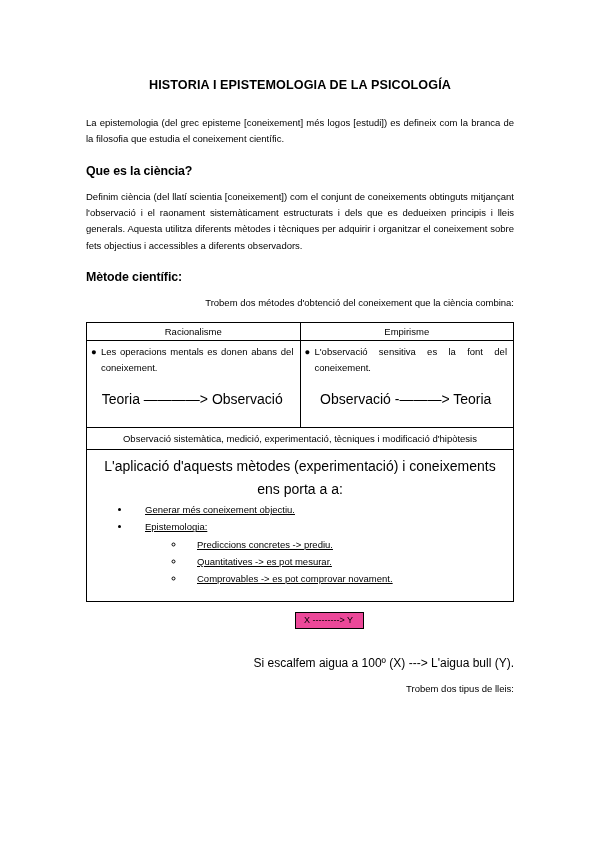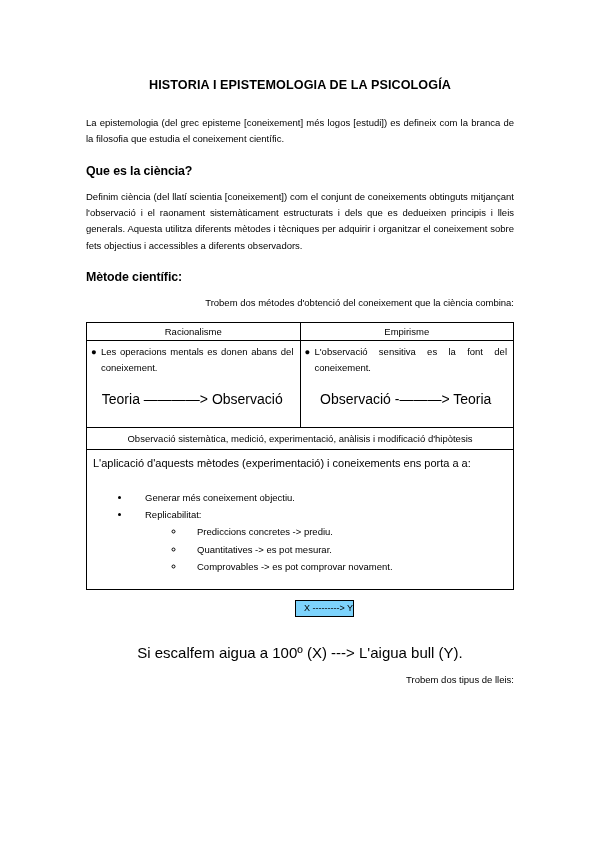--- a/index.html
+++ b/index.html
@@ -99,27 +99,29 @@
   }
   .wide-cell {
     text-align: center;
     font-size: 9.5px;
     padding: 5px 6px;
   }
   .list-cell {
     padding: 5px 6px 14px 6px;
   }
   .list-intro {
-    font-size: 11px;
+    font-size: 14px;
     line-height: 1.6;
+    text-align: center;
   }
   ul.lvl1 {
-    margin: 16px 0 0 0;
+    margin: 1px 0 0 0;
     padding-left: 38px;
     list-style: disc;
+    text-decoration: underline;
   }
   ul.lvl1 > li {
     font-size: 9.5px;
     line-height: 1.82;
     padding-left: 14px;
   }
   ul.lvl2 {
     margin: 0;
     padding-left: 40px;
     list-style: circle;
@@ -132,28 +134,28 @@
   
   .formula-wrap {
     position: relative;
     height: 0;
   }
   .formula-box {
     position: absolute;
     left: 209px;
     top: -24px;
     border: 1px solid #000000;
-    padding: 2px 0 3px 8px;
+    padding: 2px 10px 3px 8px;
     font-size: 9px;
-    background: #7dd3fc;
+    background: #ec4899;
     white-space: nowrap;
   }
   .center-line {
-    font-size: 15px;
-    text-align: center;
+    font-size: 12px;
+    text-align: right;
     padding-top: 20px;
   }
   .spacer-lg { height: 34px; }
 </style>
 </head>
 <body>
 
 <div class="page">
 
   <h1 class="doc-title">HISTORIA I EPISTEMOLOGIA DE LA PSICOLOGÍA</h1>
@@ -192,31 +194,31 @@
           <div class="bullet-line">
             <span class="bdot">●</span>
             <span>L'observació sensitiva es la font del coneixement.</span>
           </div>
           <div class="arrow-line">Observació -———&gt; Teoria</div>
         </div>
       </td>
     </tr>
     <tr>
       <td colspan="2">
-        <div class="wide-cell">Observació sistemàtica, medició, experimentació, anàlisis i modificació d'hipòtesis</div>
+        <div class="wide-cell">Observació sistemàtica, medició, experimentació, tècniques i modificació d'hipòtesis</div>
       </td>
     </tr>
     <tr>
       <td colspan="2">
         <div class="list-cell">
           <div class="list-intro">L'aplicació d'aquests mètodes (experimentació) i coneixements ens porta a a:</div>
           <ul class="lvl1">
             <li>Generar més coneixement objectiu.</li>
             <li>
-              <span>Replicabilitat:</span>
+              <span>Epistemologia:</span>
               <ul class="lvl2">
                 <li>Prediccions concretes -&gt; prediu.</li>
                 <li>Quantitatives -&gt; es pot mesurar.</li>
                 <li>Comprovables -&gt; es pot comprovar novament.</li>
               </ul>
             </li>
           </ul>
         </div>
       </td>
     </tr>

